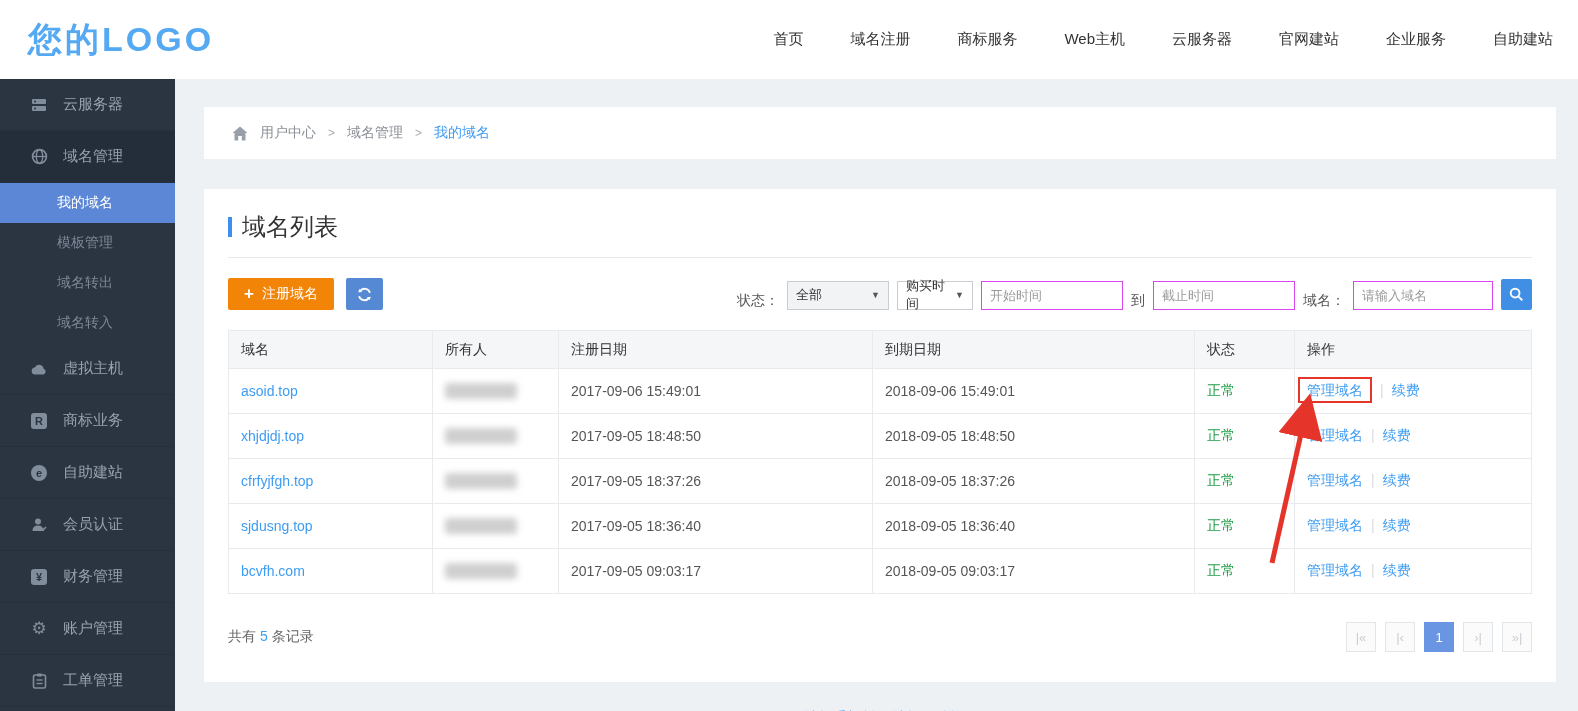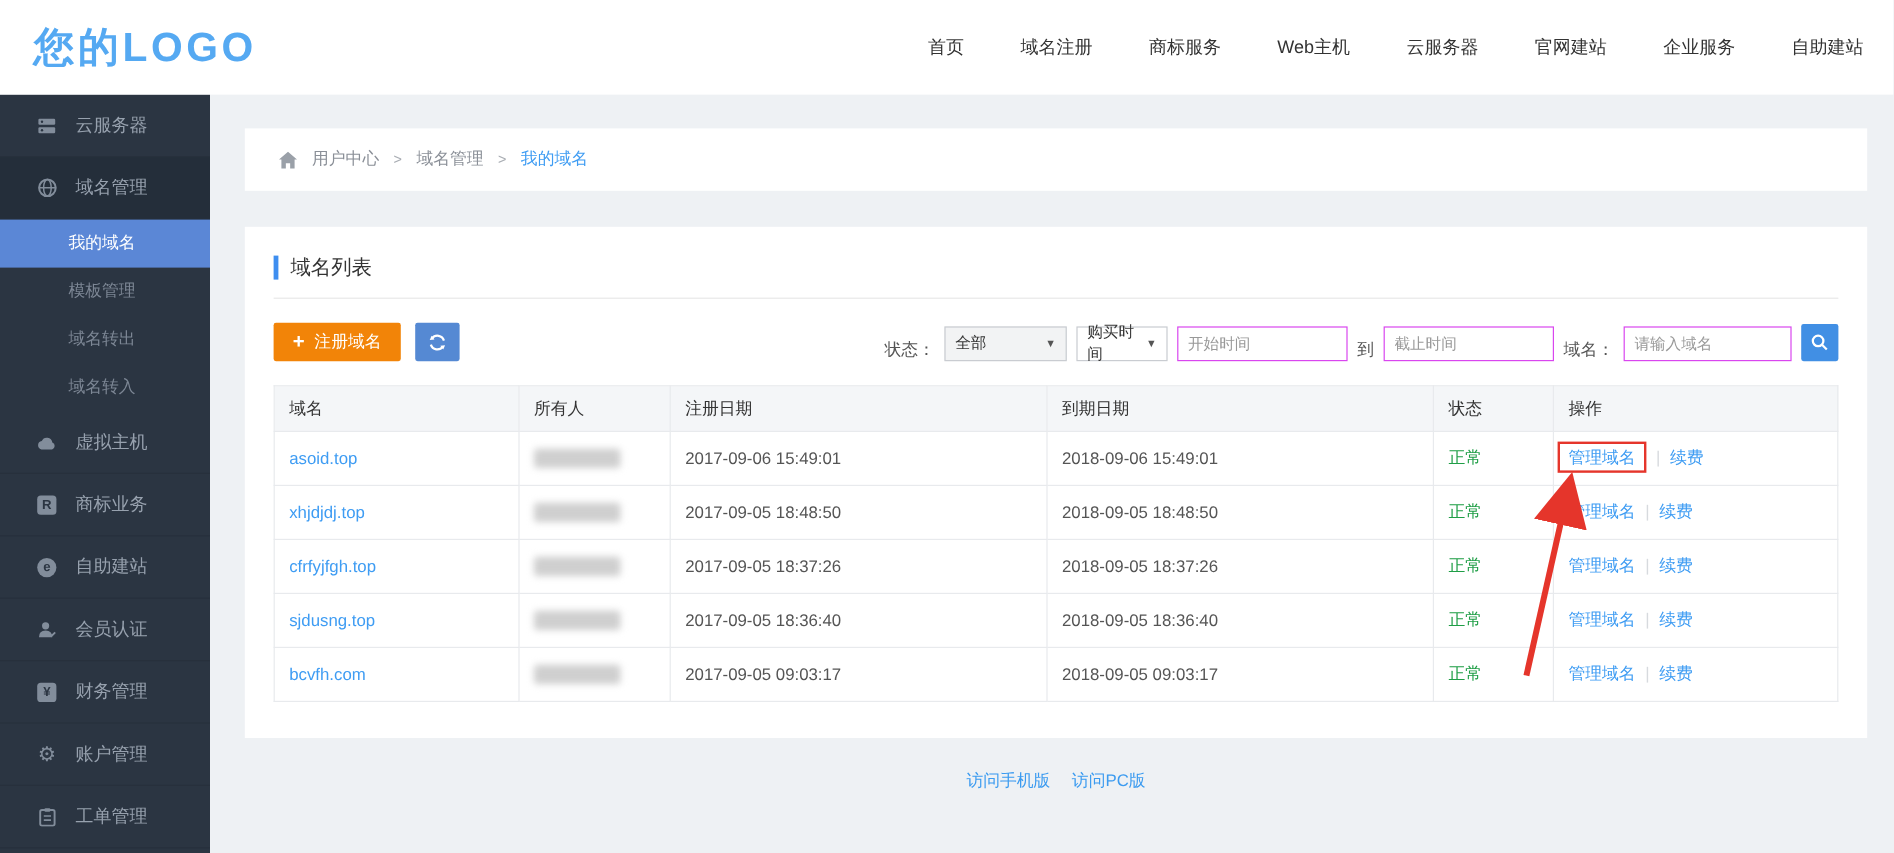--- a/index.html
+++ b/index.html
@@ -28,21 +28,21 @@
   .main { margin-left:175px; height:679px; background:#eef1f4; padding:28px 22px 0 29px; }
 
   .breadcrumb-card { background:#fff; height:52px; display:flex; align-items:center; padding:0 28px; font-size:14px; color:#8a8f97; gap:12px; }
   .breadcrumb-card .sep { color:#a9adb3; font-size:12px; }
   .crumb { color:#8a8f97; }
   .crumb.current { color:#3e9cf3; }
 
   .list-card { background:#fff; margin-top:30px; padding:22px 24px 30px; }
   .panel-title-row { display:flex; align-items:center; gap:10px; }
   .title-bar { width:4px; height:20px; background:#3e8ef0; }
-  .panel-title { font-size:17px; color:#333; }
+  .panel-title { font-size:24px; color:#333; }
   .title-divider { border-bottom:1px solid #e8e8e8; margin:14px 0 20px; }
 
   .toolbar { display:flex; justify-content:space-between; align-items:center; margin-bottom:20px; }
   .toolbar-left { display:flex; gap:12px; }
   .btn-register { background:#f28408; color:#fff; height:32px; padding:0 16px; font-size:14px; display:flex; align-items:center; gap:8px; border:none; border-radius:2px; cursor:pointer; }
   .btn-register .plus { font-size:17px; font-weight:bold; }
   .btn-refresh { background:#5589d3; width:37px; height:32px; border:none; border-radius:2px; display:flex; align-items:center; justify-content:center; cursor:pointer; }
   .filter-bar { display:flex; align-items:flex-end; gap:8px; font-size:14px; color:#555; }
   .sel { height:29px; border:1px solid #c9ccd1; display:flex; align-items:center; justify-content:space-between; padding:0 8px; font-size:13px; color:#333; cursor:pointer; background:#f2f3f4; }
   .sel-status { width:102px; }
@@ -320,20 +320,32 @@
               <div class="owner-blur"></div>
             </td>
           <td>2017-09-05 09:03:17</td>
           <td>2018-09-05 09:03:17</td>
           <td><span class="status-ok">正常</span></td>
           <td><a class="act-link">管理域名</a><span class="act-sep">|</span><a class="act-link">续费</a></td>
         </tr>
       </tbody>
     </table>
 
+    <div class="table-footer">
+      <div class="record-count">
+        <span>共有</span><span class="num">5</span><span>条记录</span>
+      </div>
+      <div class="pager">
+        <div class="page-btn">|«</div>
+        <div class="page-btn">|‹</div>
+        <div class="page-btn active">1</div>
+        <div class="page-btn">›|</div>
+        <div class="page-btn">»|</div>
+      </div>
+    </div>
   </div>
 
   <div class="site-footer">
     <a>访问手机版</a>
     <a>访问PC版</a>
   </div>
 </div>
 
 <svg class="anno-arrow" viewBox="0 0 115 180">
   <defs>

